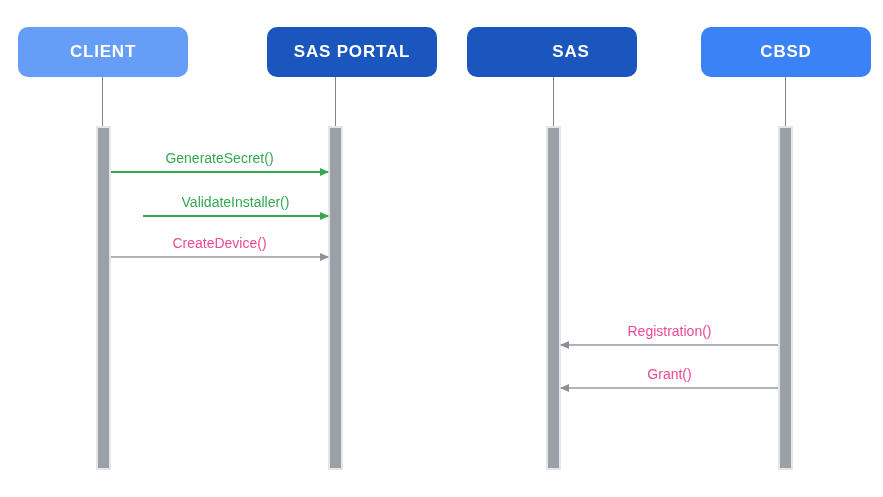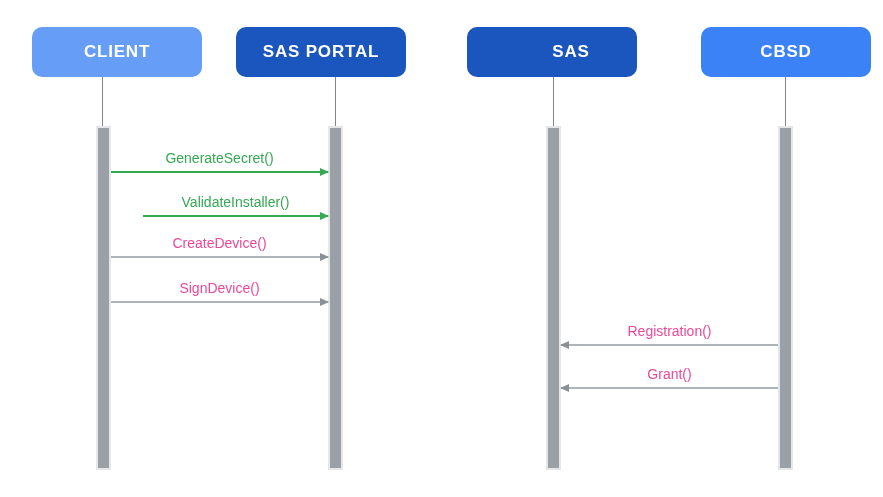--- a/index.html
+++ b/index.html
@@ -5,22 +5,22 @@
   * { margin:0; padding:0; box-sizing:border-box; }
   html,body { background:#ffffff; font-family:"Liberation Sans", sans-serif; }
   .canvas { position:relative; width:883px; height:497px; background:#ffffff; overflow:hidden; }
 
   
   .actor {
     position:absolute; top:27px; width:170px; height:50px;
     border-radius:10px; display:flex; align-items:center; justify-content:center;
     color:#ffffff; font-weight:bold; font-size:17px; letter-spacing:0.8px;
   }
-  .actor.client    { left:32px;  background:#669DF6; }
-  .actor.sasportal { left:236px; background:#1A56BE; }
+  .actor.client    { left:18px;  background:#669DF6; }
+  .actor.sasportal { left:267px; background:#1A56BE; }
   .actor.sas       { left:467px; background:#1A56BE;padding-left:38px; }
   .actor.cbsd      { left:701px; background:#3b82f6; }
 
   
   .lifeline { position:absolute; top:77px; width:1px; height:49px; background:#80868B; }
   .lifeline.client    { left:102px; }
   .lifeline.sasportal { left:335px; }
   .lifeline.sas       { left:553px; }
   .lifeline.cbsd      { left:785px; }
 
@@ -107,26 +107,20 @@
     </div>
   </div>
 
   <div class="msg lane-left gray m3">
     <span class="label">CreateDevice()</span>
     <div class="line">
       <span class="head right"></span>
     </div>
   </div>
 
-  <div class="msg lane-left gray m4">
-    <span class="label">SignDevice()</span>
-    <div class="line">
-      <span class="head right"></span>
-    </div>
-  </div>
 
   <div class="msg lane-right gray m6">
     <span class="label">Grant()</span>
     <div class="line">
       <span class="head left"></span>
     </div>
   </div>
 
   <div class="msg lane-right gray m5">
     <span class="label">Registration()</span>

